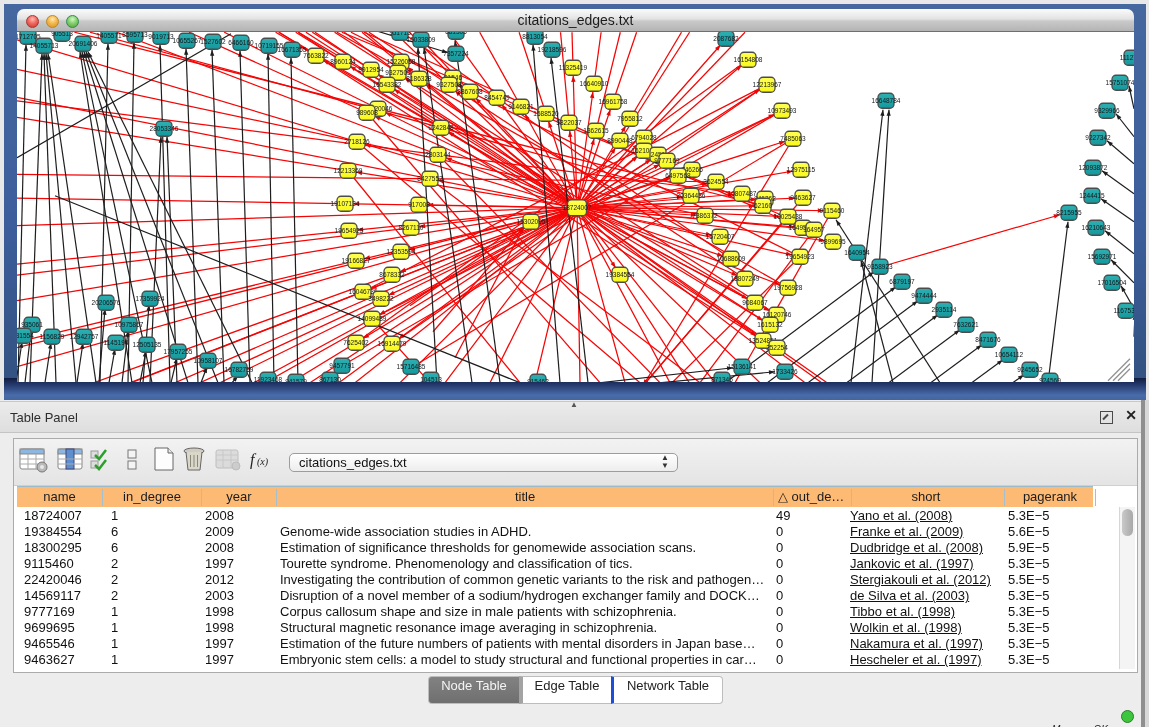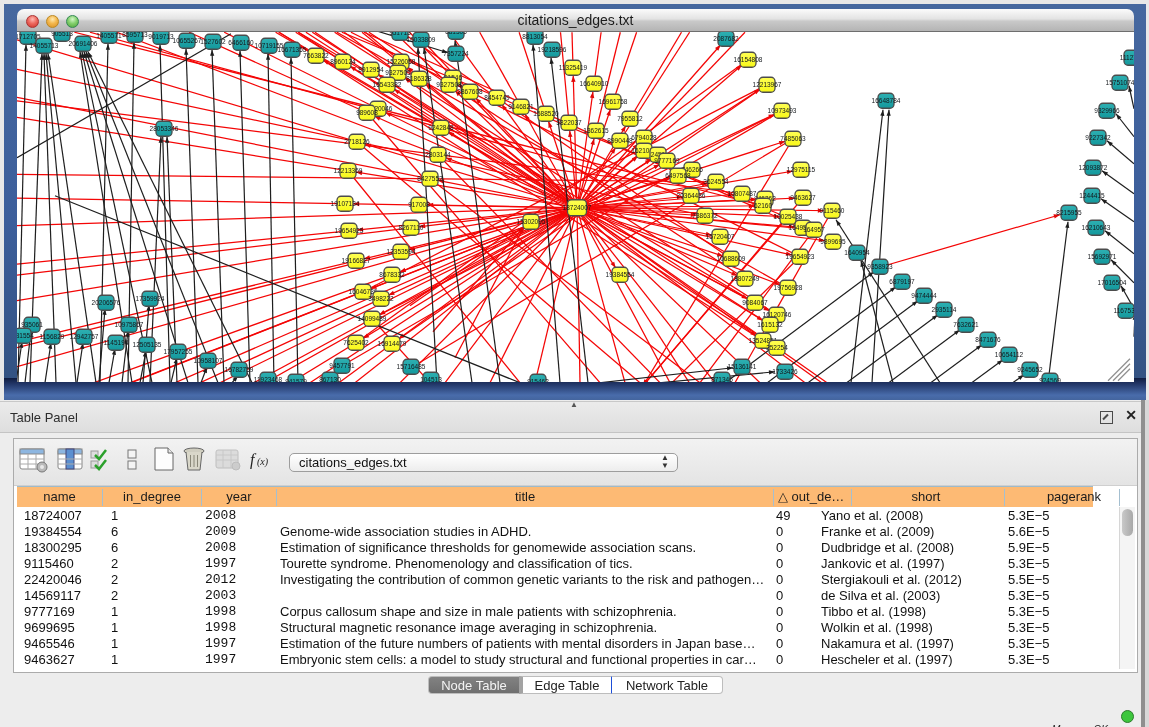--- a/index.html
+++ b/index.html
@@ -33,37 +33,37 @@
 #combo .st{position:absolute;right:8px;top:0px;font-size:8px;color:#333;line-height:8px;}
 #thead{position:absolute;left:3px;top:47px;width:1076px;height:20px;background:#fdba74;
 border-top:1px solid #9dbacb;border-bottom:1px solid #9dbacb;}
 #thead span{position:absolute;top:2px;font-size:13px;color:#1c1c1c;text-align:center;
 border-right:1px solid #a4bfd0;height:17px;}
 #rowsarea{position:absolute;left:3px;top:68px;width:1076px;height:162px;background:#fff;overflow:hidden;}
 .tr{position:relative;width:1076px;height:16px;}
 .c{position:absolute;top:1px;font-size:13px;color:#111;white-space:nowrap;overflow:hidden;}
 .c0{left:7px;width:80px;}
 .c1{left:94px;width:88px;}
-.c2{left:188px;width:70px;font-family:Liberation Mono, monospace;}
+.c2{left:188px;width:70px;}
 .c3{left:263px;width:488px;}
 .c4{left:759px;width:66px;}
-.c5{left:804px;width:150px;}
+.c5{left:833px;width:150px;text-decoration:underline;}
 .c6{left:991px;width:85px;}
 #vscroll{position:absolute;left:1105px;top:68px;width:15px;height:162px;background:#f4f4f4;
 border-left:1px solid #d6d6d6;}
 #vthumb{position:absolute;left:2px;top:2px;width:11px;height:27px;border-radius:6px;
 background:linear-gradient(90deg,#c9c9c9,#a8a8a8);}
 #tabs{position:absolute;left:428px;top:276px;height:18px;display:flex;}
-.tab{height:18px;line-height:18px;font-size:13px;background:#fff;color:#222;text-align:center;
+.tab{height:28px;line-height:18px;font-size:13px;background:#fff;color:#222;text-align:center;
 box-sizing:border-box;border-top:1px solid #bdbdbd;border-bottom:1px solid #bdbdbd;}
 #tab1{width:91px;}#tab2{width:92px;}#tab3{width:112px;}
 #tab1{border-left:1px solid #bdbdbd;border-radius:4px 0 0 4px;
 background:linear-gradient(180deg,#828282,#6f6f6f);color:#f4f4f4;}
 #tab2{border-left:4px solid #a3a3a3;}
-#tab3{border-left:1px solid #1d4ed8;border-right:1px solid #bdbdbd;border-radius:0 4px 4px 0;}
+#tab3{border-left:3px solid #1d4ed8;border-right:1px solid #bdbdbd;border-radius:0 4px 4px 0;}
 #mem{position:absolute;right:41px;top:324px;font-size:10px;color:#222;font-style:italic;}
 #memdot{position:absolute;right:15px;top:310px;width:11px;height:11px;border-radius:50%;
 background:#3dc63d;border:1px solid #2c7b2c;}
 #rstrip{position:absolute;left:1141px;top:0px;width:4px;height:327px;background:#8f8f8f;}
 #rstrip2{position:absolute;left:1145px;top:0px;width:4px;height:327px;background:#d8d8d8;}
 #handle{position:absolute;left:570px;top:0px;font-size:8px;color:#555;}
 </style></head>
 <body>
 <div id="topband"></div>
 <div id="bluefr"></div>
@@ -791,21 +791,21 @@
    </svg>
    <div id="combo">citations_edges.txt<span class="st">▲<br>▼</span></div>
   </div>
   <div id="thead">
    <span style="left:0px;width:85px;">name</span>
    <span style="left:86px;width:98px;">in_degree</span>
    <span style="left:185px;width:74px;">year</span>
    <span style="left:260px;width:496px;">title</span>
    <span style="left:757px;width:73px;text-align:left;padding-left:4px;">△ out_de…</span>
    <span style="left:831px;width:156px;">short</span>
-   <span style="left:1012px;width:90px;">pagerank</span>
+   <span style="left:988px;width:90px;">pagerank</span>
   </div>
   <div id="rowsarea">
 <div class="tr">
           <span class="c c0">18724007</span>
           <span class="c c1">1</span>
           <span class="c c2">2008</span>
           <span class="c c4">49</span>
           <span class="c c5">Yano et al. (2008)</span>
           <span class="c c6">5.3E−5</span>
         </div>
@@ -842,20 +842,21 @@
           <span class="c c2">2012</span>
           <span class="c c3">Investigating the contribution of common genetic variants to the risk and pathogen…</span>
           <span class="c c4">0</span>
           <span class="c c5">Stergiakouli et al. (2012)</span>
           <span class="c c6">5.5E−5</span>
         </div>
 <div class="tr">
           <span class="c c0">14569117</span>
           <span class="c c1">2</span>
           <span class="c c2">2003</span>
+          <span class="c c3">Disruption of a novel member of a sodium/hydrogen exchanger family and DOCK…</span>
           <span class="c c4">0</span>
           <span class="c c5">de Silva et al. (2003)</span>
           <span class="c c6">5.3E−5</span>
         </div>
 <div class="tr">
           <span class="c c0">9777169</span>
           <span class="c c1">1</span>
           <span class="c c2">1998</span>
           <span class="c c3">Corpus callosum shape and size in male patients with schizophrenia.</span>
           <span class="c c4">0</span>

